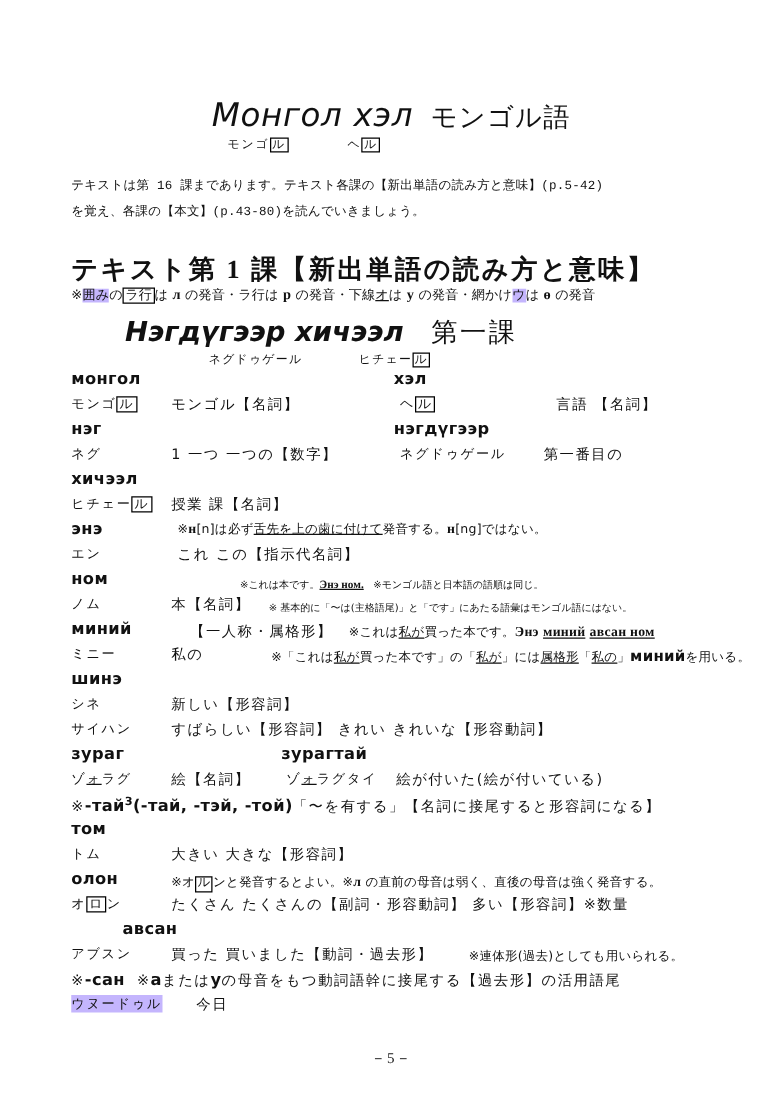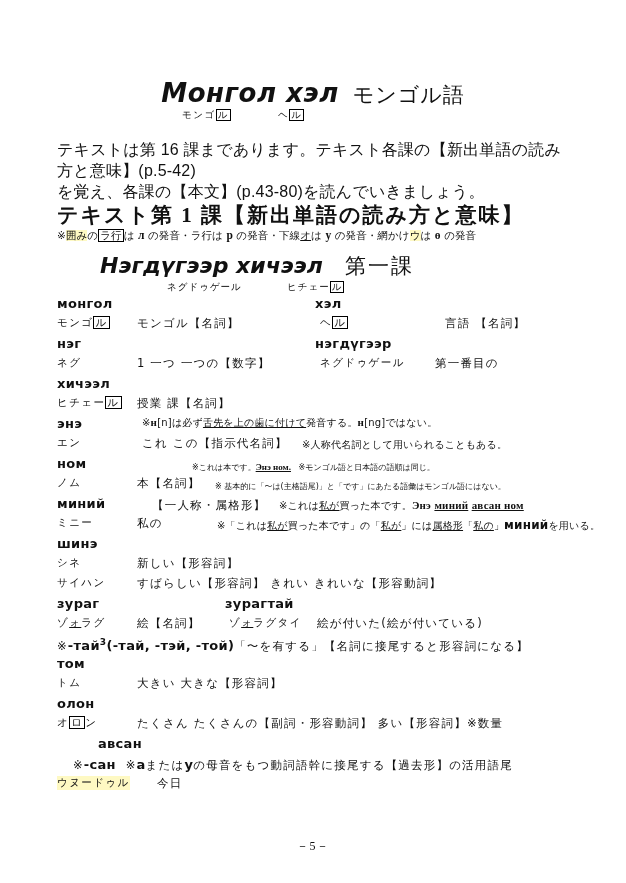--- a/index.html
+++ b/index.html
@@ -25,21 +25,21 @@
   
   .title-row {
     position: absolute;
     left: 0; top: 78px;
     width: 626px;
     text-align: center;
     white-space: nowrap;
   }
   .title-cyr {
     font-family: "DejaVu Sans", sans-serif;
-    font-weight: bold;
+    font-weight: normal;
     font-style: italic;
     font-size: 26px;
     letter-spacing: 0.5px;
   }
   .title-jp {
     font-family: "DejaVu Sans", sans-serif;
     font-size: 21px;
     margin-left: 14px;
     letter-spacing: 1px;
   }
@@ -53,22 +53,22 @@
     letter-spacing: 1.5px;
   }
   .title-ruby .r1 { position: absolute; left: 182px; }
   .title-ruby .r2 { position: absolute; left: 278px; }
 
   
   .intro {
     position: absolute;
     left: 57px; top: 139px;
     width: 516px;
-    font-family: Liberation Sans, sans-serif;
-    font-size: 16px;
+    font-family: Liberation Mono, monospace;
+    font-size: 10px;
     line-height: 21px;
     letter-spacing: 0.2px;
   }
 
   
   .lesson-head {
     position: absolute;
     left: 57px; top: 201px;
     font-family: "Liberation Serif", serif;
     font-size: 21px;
@@ -170,21 +170,21 @@
   }
 
   .abs { position: absolute; top: 0; }
   .u { text-decoration: underline; }
   .boxed {
     border: 1px solid #000;
     padding: 0 1px;
     display: inline-block;
     line-height: 1.05;
   }
-  .shade { background: #fef9c3; font-family: Liberation Serif, serif; }
+  .shade { background: #c4b5fd; font-family: Liberation Serif, serif; }
 
   
   .footer {
     position: absolute;
     left: 0; top: 838px;
     width: 626px;
     text-align: center;
     font-family: "Liberation Serif", serif;
     font-size: 12px;
     letter-spacing: 1px;
@@ -261,21 +261,20 @@
     </div>
 
     <div class="ventry">
       <div class="row">
         <span class="hw abs" style="left:0px;">энэ</span>
         <span class="note abs" style="left:85px;"><span>※</span><span class="cyrin">н</span><span>[n]は必ず</span><span class="u">舌先を上の歯に付けて</span><span>発音する。</span><span class="cyrin">н</span><span>[ng]ではない。</span></span>
       </div>
       <div class="row">
         <span class="kana abs" style="left:0px;">エン</span>
         <span class="gloss abs" style="left:85px;">これ  この【指示代名詞】</span>
-        <span class="note abs" style="left:245px;top:2px;">※人称代名詞として用いられることもある。</span>
       </div>
     </div>
 
     <div class="ventry">
       <div class="row">
         <span class="hw abs" style="left:0px;">ном</span>
         <span class="note-sm abs" style="left:135px;top:6px;"><span>※これは本です。</span><span class="cyrsm u">Энэ ном.</span>&nbsp;&nbsp;&nbsp;<span>※モンゴル語と日本語の語順は同じ。</span></span>
       </div>
       <div class="row">
         <span class="kana abs" style="left:0px;">ノム</span>
@@ -339,37 +338,43 @@
       </div>
       <div class="row">
         <span class="kana abs" style="left:0px;">トム</span>
         <span class="gloss abs" style="left:80px;">大きい  大きな【形容詞】</span>
       </div>
     </div>
 
     <div class="ventry">
       <div class="row">
         <span class="hw abs" style="left:0px;">олон</span>
+        <span class="note abs" style="left:80px;top:3px;"><span>※オ</span><span class="boxed">ル</span><span>ンと発音するとよい。※</span><span class="cyrin">л</span> <span>の直前の母音は弱く、直後の母音は強く発音する。</span></span>
       </div>
       <div class="row">
         <span class="kana abs" style="left:0px;"><span>オ</span><span class="boxed">ロ</span><span>ン</span></span>
         <span class="gloss abs" style="left:80px;">たくさん  たくさんの【副詞・形容動詞】    多い【形容詞】※数量</span>
       </div>
     </div>
 
     <div class="ventry">
       <div class="row">
         <span class="hw abs" style="left:0px;margin-left:41px;">авсан</span>
       </div>
-    </div>
-
-
-    <div class="ventry">
-      <div class="row">
-        <span class="gloss abs" style="left:16px;top:1px;"><span>※</span><span class="hw">-сан</span>&nbsp;&nbsp;<span>※</span><span class="hw">а</span><span>または</span><span class="hw">у</span><span>の母音をもつ動詞語幹に接尾する【過去形】の活用語尾</span></span>
+      <div class="row">
+        <span class="kana abs" style="left:0px;">アブスン</span>
+        <span class="gloss abs" style="left:80px;">買った  買いました【動詞・過去形】</span>
+        <span class="note abs" style="left:318px;top:2px;">※連体形(過去)としても用いられる。</span>
+      </div>
+    </div>
+
+
+    <div class="ventry">
+      <div class="row">
+        <span class="gloss abs" style="left:0px;top:1px;"><span>※</span><span class="hw">-сан</span>&nbsp;&nbsp;<span>※</span><span class="hw">а</span><span>または</span><span class="hw">у</span><span>の母音をもつ動詞語幹に接尾する【過去形】の活用語尾</span></span>
       </div>
     </div>
 
     <div class="ventry">
       <div class="row">
         <span class="kana abs shade" style="left:0px;">ウヌードゥル</span>
         <span class="gloss abs" style="left:100px;">今日</span>
       </div>
     </div>
 

